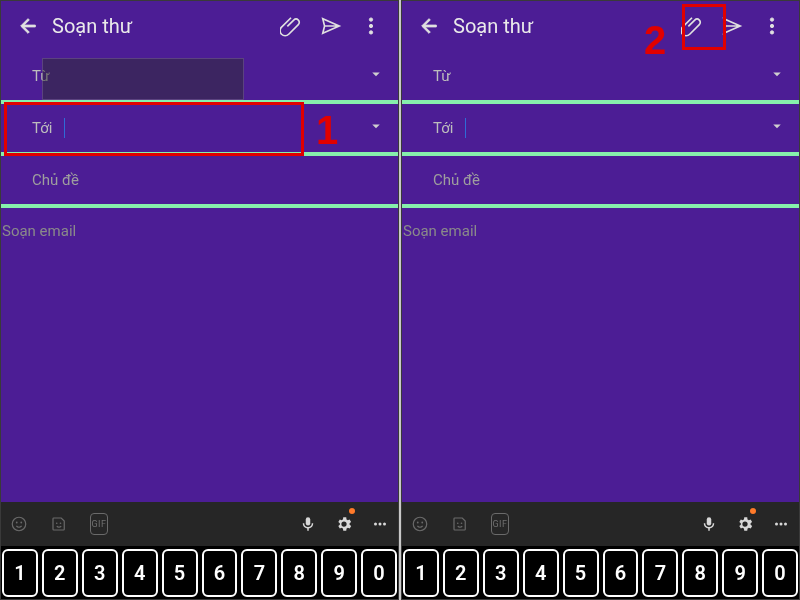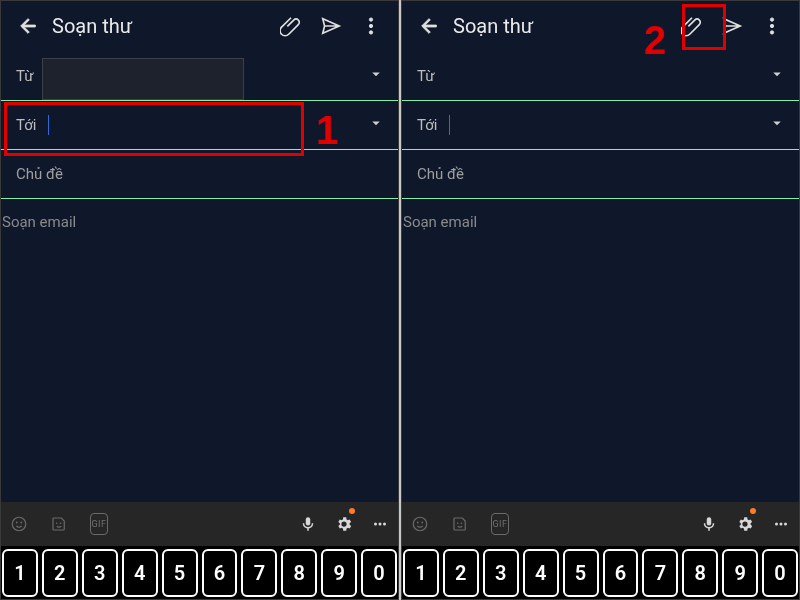--- a/index.html
+++ b/index.html
@@ -1,29 +1,29 @@
 <!DOCTYPE html>
 <html><head>
 <meta charset="utf-8">
 <style>
   html,body{margin:0;padding:0;width:800px;height:600px;background:#000;font-family:Roboto,Arial,sans-serif;overflow:hidden}
   .wrap{width:800px;height:600px;position:relative;background:#000}
-  .pane{position:absolute;top:0;width:399px;height:600px;background:#0f172a;overflow:hidden}
+  .pane{position:absolute;top:0;width:399px;height:600px;background:#4c1d95;overflow:hidden}
   .paneL{left:0}
   .paneR{left:401px}
   .divider{position:absolute;left:399px;top:0;width:2px;height:600px;background:#c8c8c8}
   .frame{position:absolute;left:0;right:0;top:0;bottom:0;border:1px solid #3a3a3a;pointer-events:none}
   
   .appbar{display:flex;align-items:center;height:52px;padding:0 8px;color:#e6e6e6}
   .iconbtn{width:40px;height:40px;display:flex;align-items:center;justify-content:center;color:#e0e0e0}
   .iconbtn svg{width:22px;height:22px;fill:currentColor;stroke:currentColor}
   .title{font-size:20px;flex:0 0 auto;margin-left:4px;color:#eaeaea}
   .spacer{flex:1}
   
-  .row{display:flex;align-items:center;height:48px;padding:0 16px;border-bottom:1px solid #86efac;color:#9e9e9e;font-size:15px;position:relative}
+  .row{display:flex;align-items:center;height:48px;padding:0 32px;border-bottom:4px solid #86efac;color:#9e9e9e;font-size:15px;position:relative}
   .row .label{color:#bdbdbd;font-size:15px;margin-right:10px}
   .row .chev{position:absolute;right:14px;color:#cfcfcf}
   .row .chev svg{width:18px;height:18px;fill:currentColor}
   .cursor{display:inline-block;width:1px;height:20px;background:#2f6bd6;margin-left:2px;vertical-align:middle}
   .bodyarea{padding:14px 2px;color:#8a8a8a;font-size:15px}
   .fromRedact{position:absolute;left:42px;width:200px;height:40px;background:#2e2e2e;border:1px solid #6a6a6a;opacity:.5}
   
   .kbdbar{position:absolute;left:0;right:0;bottom:54px;height:44px;background:#262626;display:flex;align-items:center;justify-content:space-between;padding:0 10px}
   .kbdbar .grpL{display:flex;gap:22px;color:#707070}
   .kbdbar .grpR{display:flex;gap:18px;align-items:center;color:#d8d8d8}

